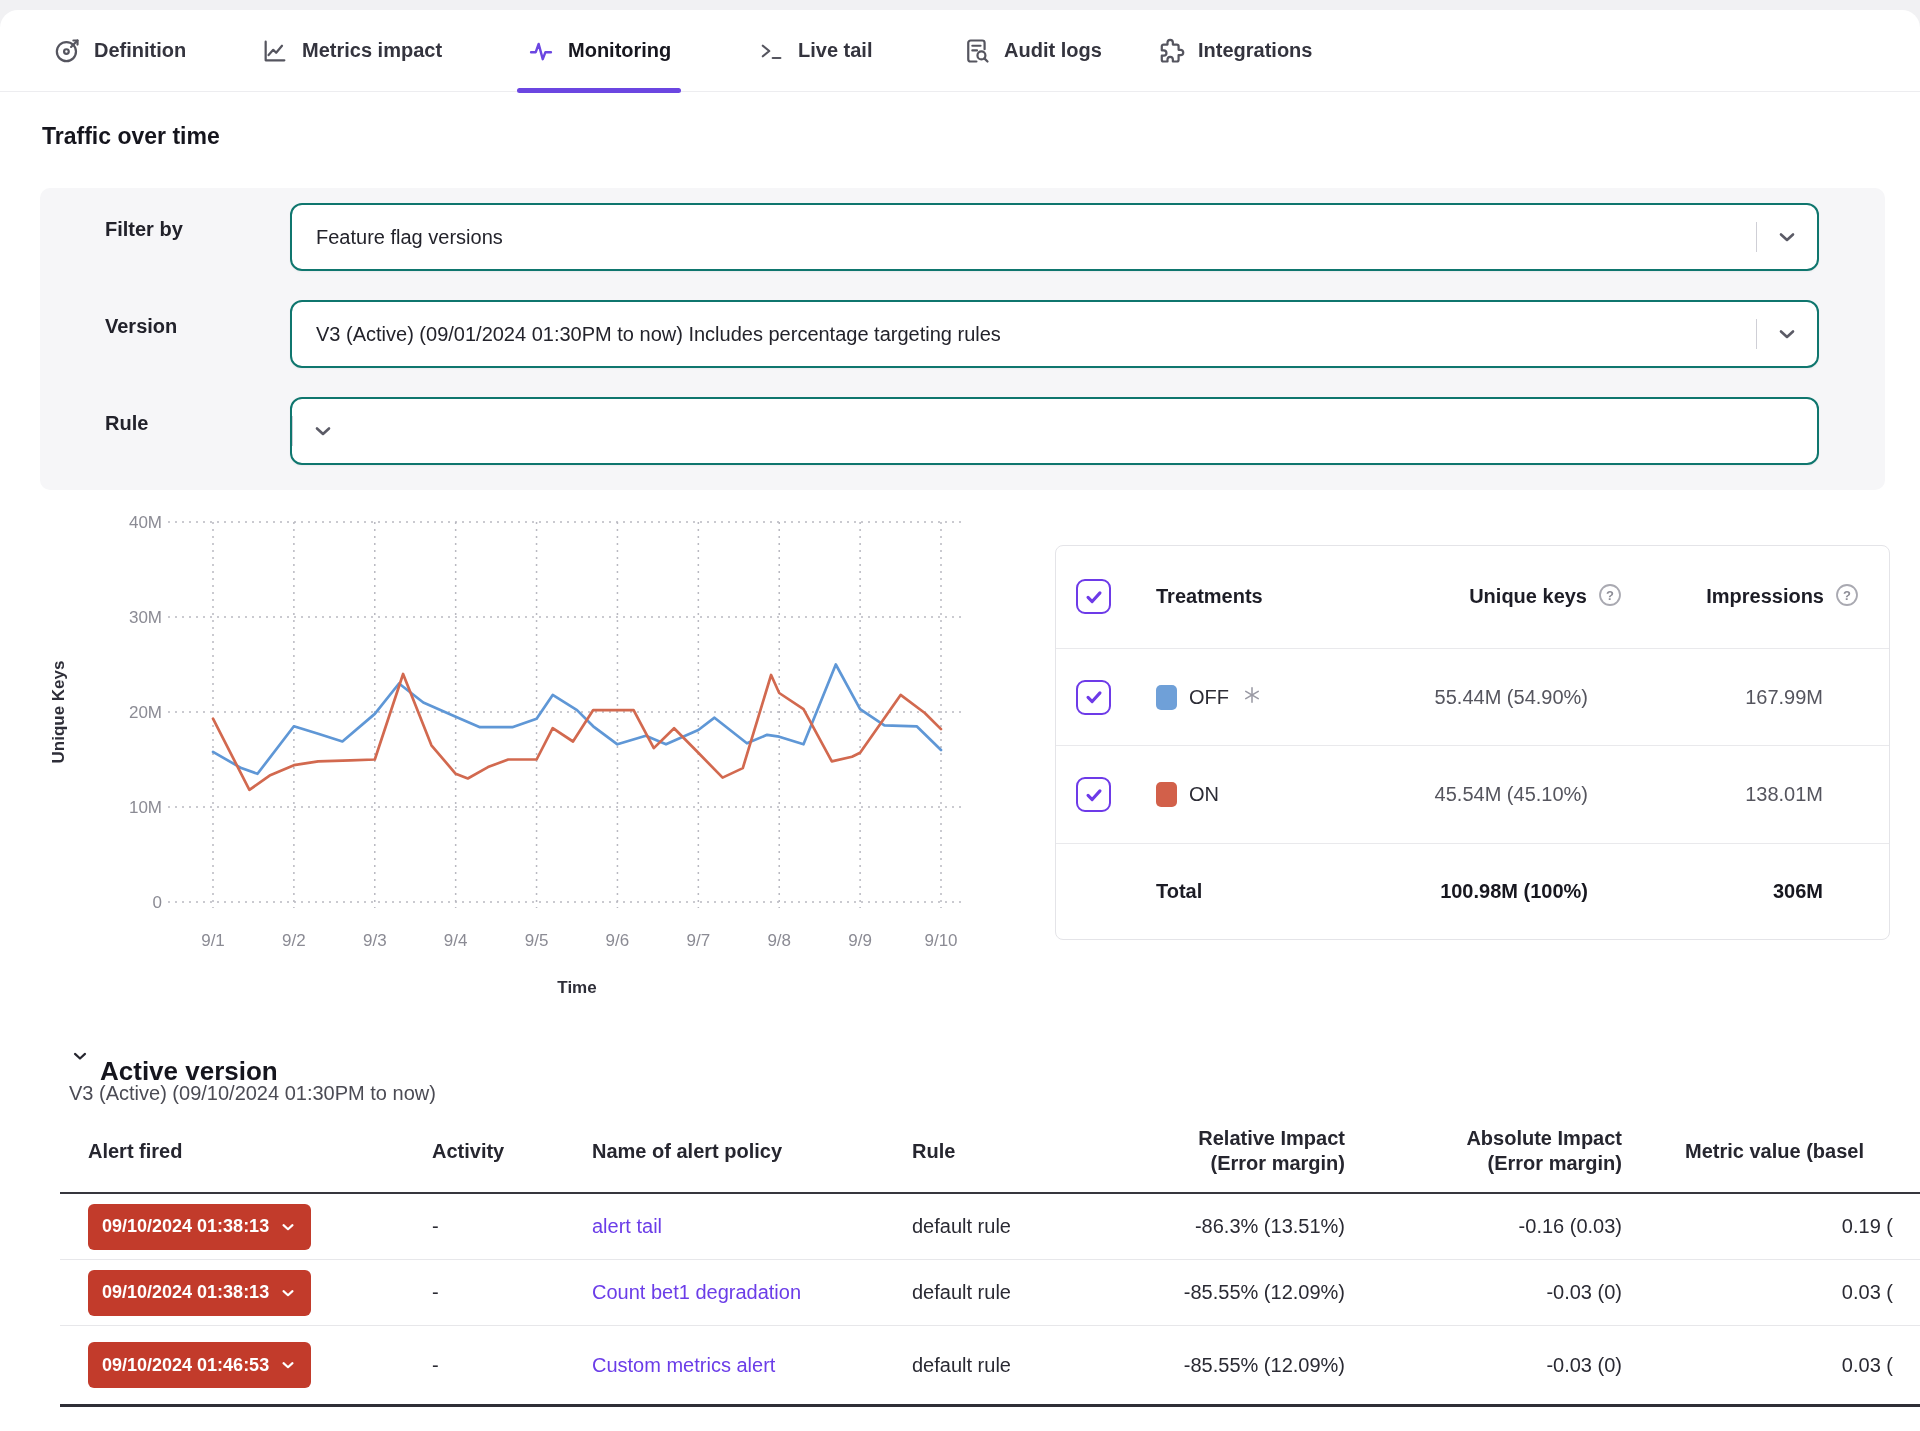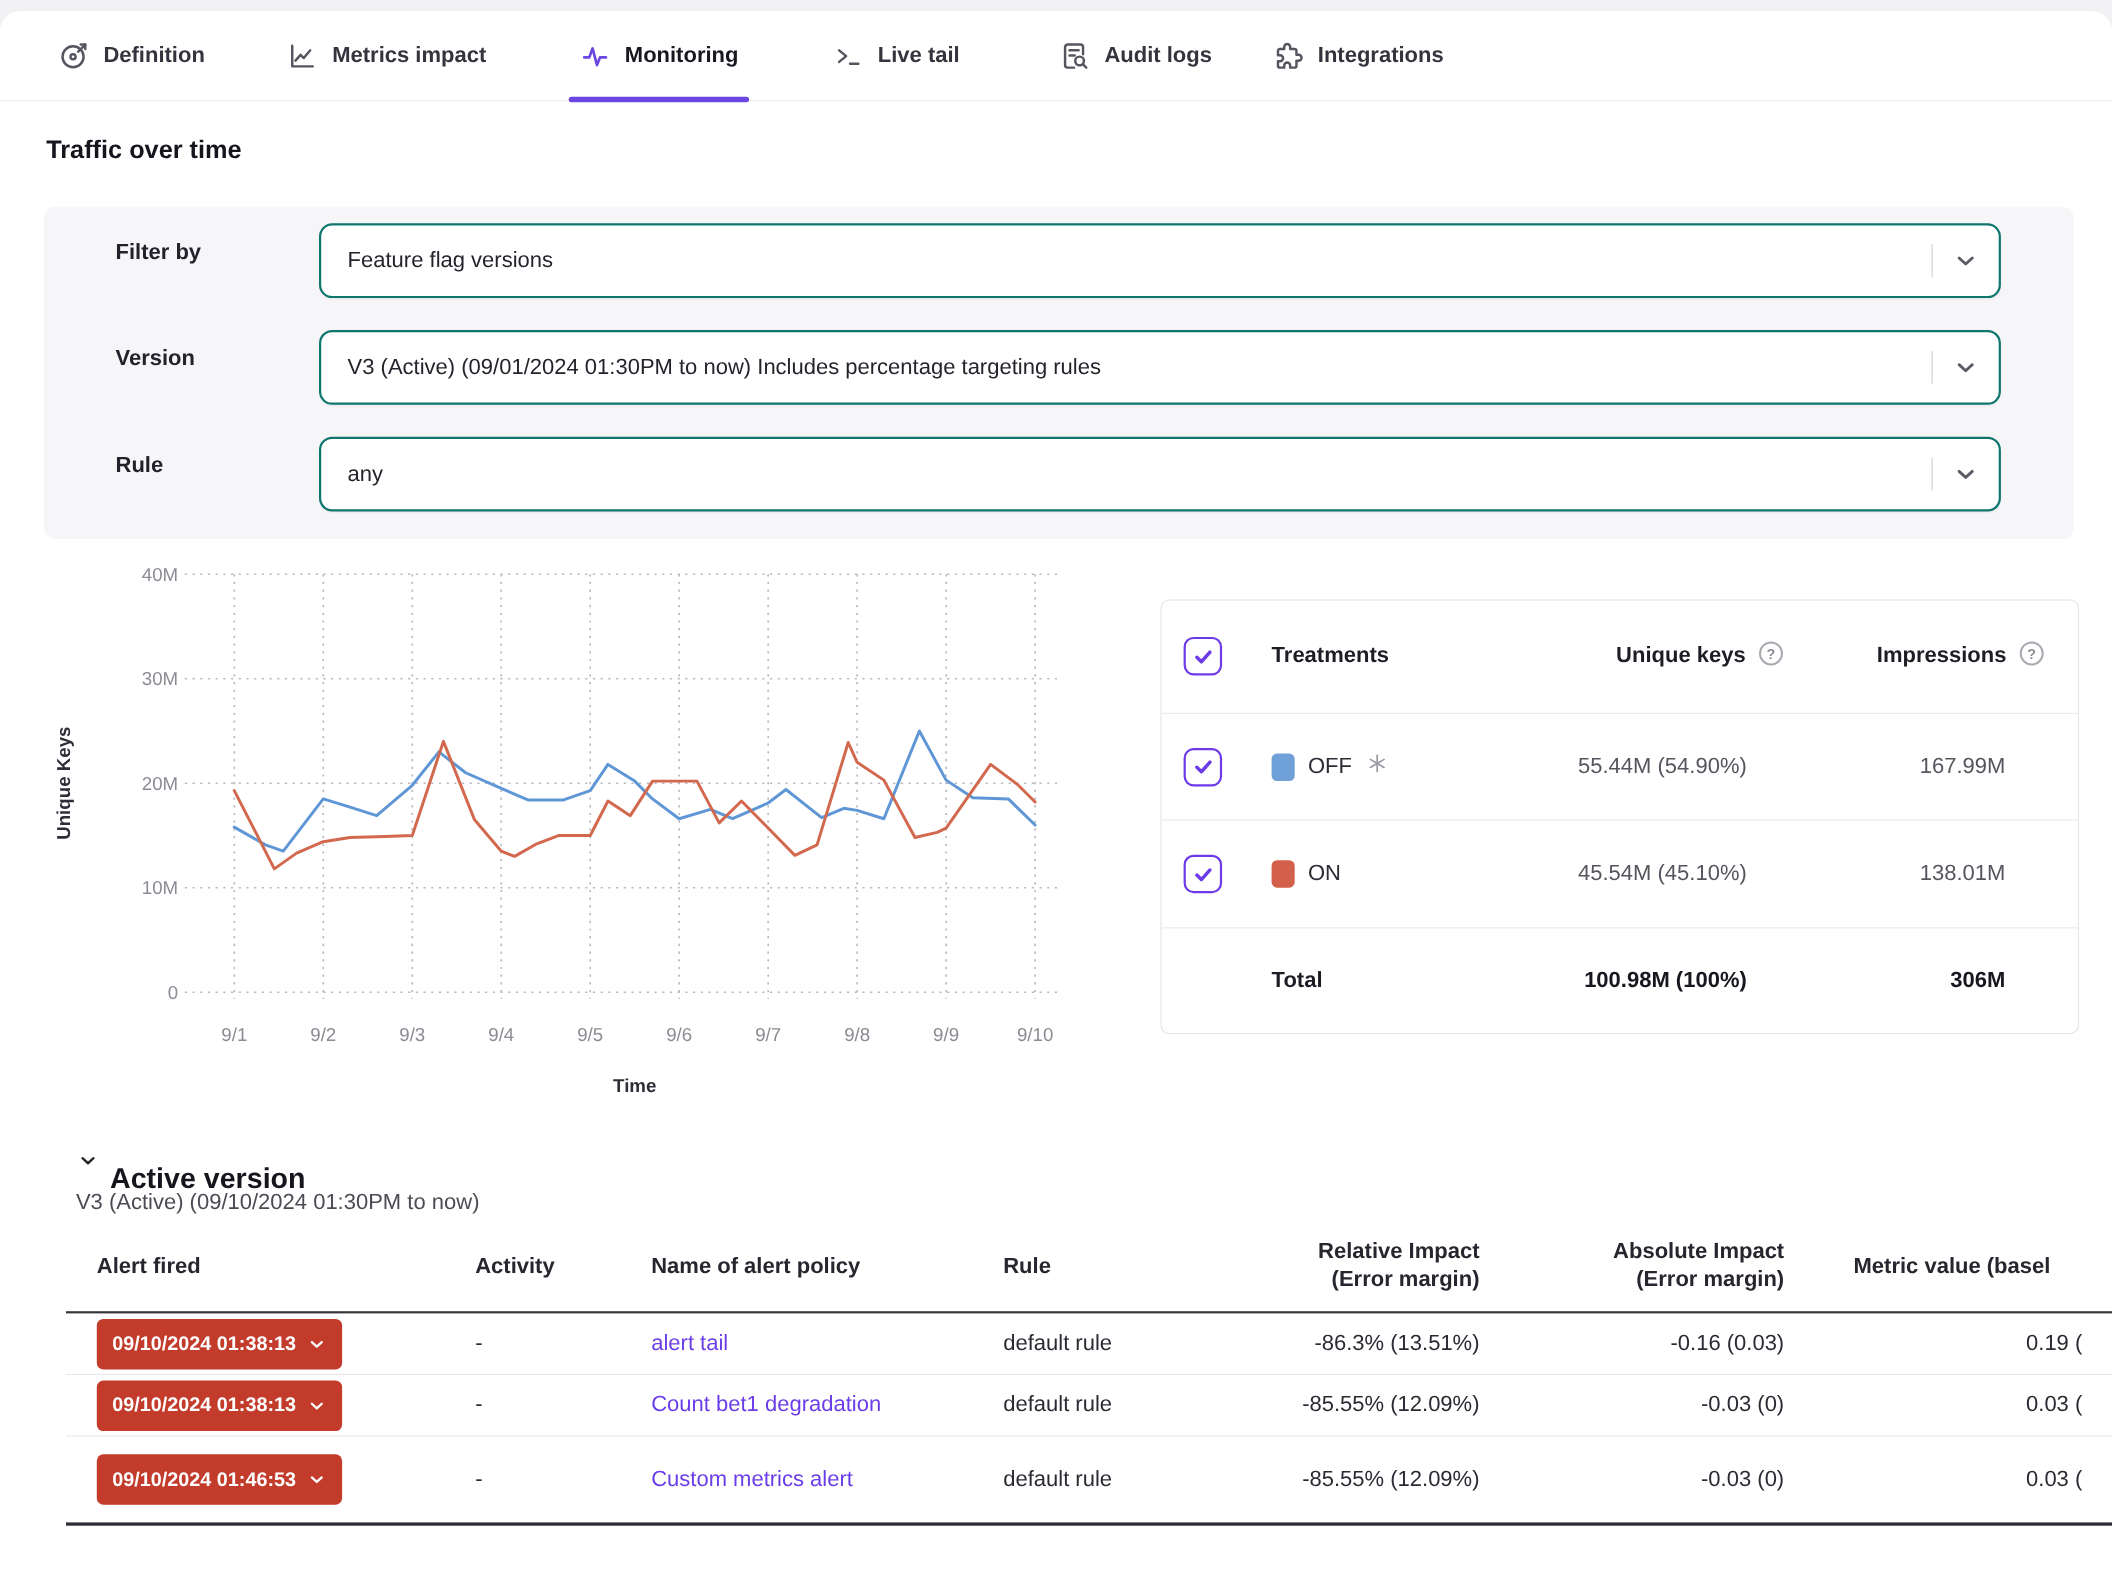--- a/index.html
+++ b/index.html
@@ -60,21 +60,21 @@
   .av-head{position:absolute;left:70px;top:1018px;display:flex;align-items:center;gap:10px;cursor:pointer;}
   .av-title{font-size:26px;font-weight:bold;color:#15151d;margin-top:28px;}
   .av-sub{position:absolute;left:69px;top:1072px;font-size:20px;color:#4b4b54;}
   
   .alert-table{position:absolute;left:60px;top:1100px;width:1860px;}
   .a-grid{display:grid;grid-template-columns:344px 160px 320px 213px 220px 277px 298px;align-items:center;}
   .a-head{padding-left:28px;box-sizing:border-box;border-bottom:2.5px solid #36363e;height:84px;}
   .a-head .h{font-size:20px;font-weight:bold;color:#26262f;line-height:1.25;}
   .h.right{text-align:right;}
   .h.pad-metric{padding-left:63px;white-space:nowrap;overflow:hidden;}
-  .a-row{padding-left:28px;box-sizing:border-box;height:56px;border-bottom:1px solid #e7e7ea;}
+  .a-row{padding-left:28px;box-sizing:border-box;height:66px;border-bottom:1px solid #e7e7ea;}
   .a-row.last{border-bottom:3px solid #2e2e36;height:81px;}
   .cell{font-size:20px;color:#2a2a33;}
   .cell.right{text-align:right;}
   .cell.metric{text-align:right;padding-right:27px;white-space:nowrap;}
   .badge{display:inline-flex;align-items:center;gap:10px;height:46px;padding:0 14px;background:#c23b2b;border-radius:6px;color:#fff;font-size:18px;font-weight:bold;white-space:nowrap;cursor:pointer;}
   .link{color:#6b3de8;cursor:pointer;}
   .help{cursor:pointer;display:block;}
 </style>
 </head>
 <body>
@@ -173,21 +173,20 @@
       <span class="dd-divider"></span>
       <span class="dd-chev">
           <svg width="24" height="24" viewBox="0 0 24 24">
             <polyline points="6 9.5 12 15 18 9.5" style="fill:none;stroke:#5b5b66;stroke-width:2.6;stroke-linecap:round;stroke-linejoin:round"></polyline>
           </svg>
         </span>
     </div>
 
     <div class="f-label" style="top:224px">Rule</div>
     <div class="dropdown" style="top:209px">
-      <span class="dd-value">any</span>
       <span class="dd-divider"></span>
       <span class="dd-chev">
           <svg width="24" height="24" viewBox="0 0 24 24">
             <polyline points="6 9.5 12 15 18 9.5" style="fill:none;stroke:#5b5b66;stroke-width:2.6;stroke-linecap:round;stroke-linejoin:round"></polyline>
           </svg>
         </span>
     </div>
   </div>
 
   <svg id="chart-svg" class="chart-svg" width="960" height="500" viewBox="0 0 960 500">

